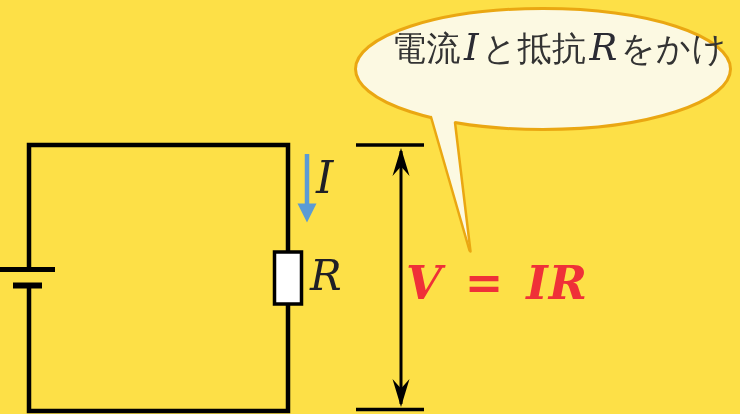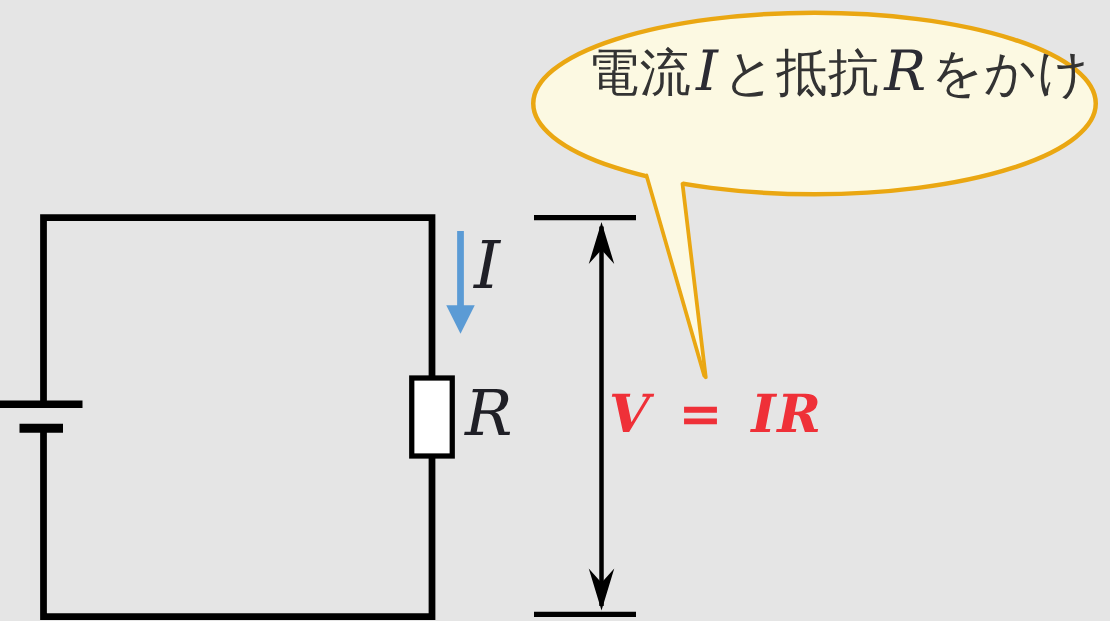--- a/index.html
+++ b/index.html
@@ -1,20 +1,20 @@
 <!DOCTYPE html>
 <html><head>
 <meta charset="utf-8">
 <style>
   html, body { margin: 0; padding: 0; background: #ffffff; }
   .stage {
     position: relative;
     width: 740px;
     height: 414px;
-    background: #e5e5e5;
+    background: #fde047;
     overflow: hidden;
     font-family: "Liberation Sans", sans-serif;
   }
   .stage svg { position: absolute; left: 0; top: 0; }
 
   .txt { position: absolute; white-space: nowrap; }
 
   
   .bubble-text {
     left: 392px; top: 26px;
@@ -46,21 +46,21 @@
     font-size: 42px;
     color: #1f1f26;
   }
 
   
   .formula {
     left: 406px; top: 256px;
     font-family: "DejaVu Serif", "Liberation Serif", serif;
     font-style: italic;
     font-weight: bold;
-    font-size: 35px;
+    font-size: 46px;
     color: #ef3038;
     word-spacing: 5px;
     letter-spacing: 1px;
   }
 </style>
 </head>
 <body>
 
 <div class="stage">
 

